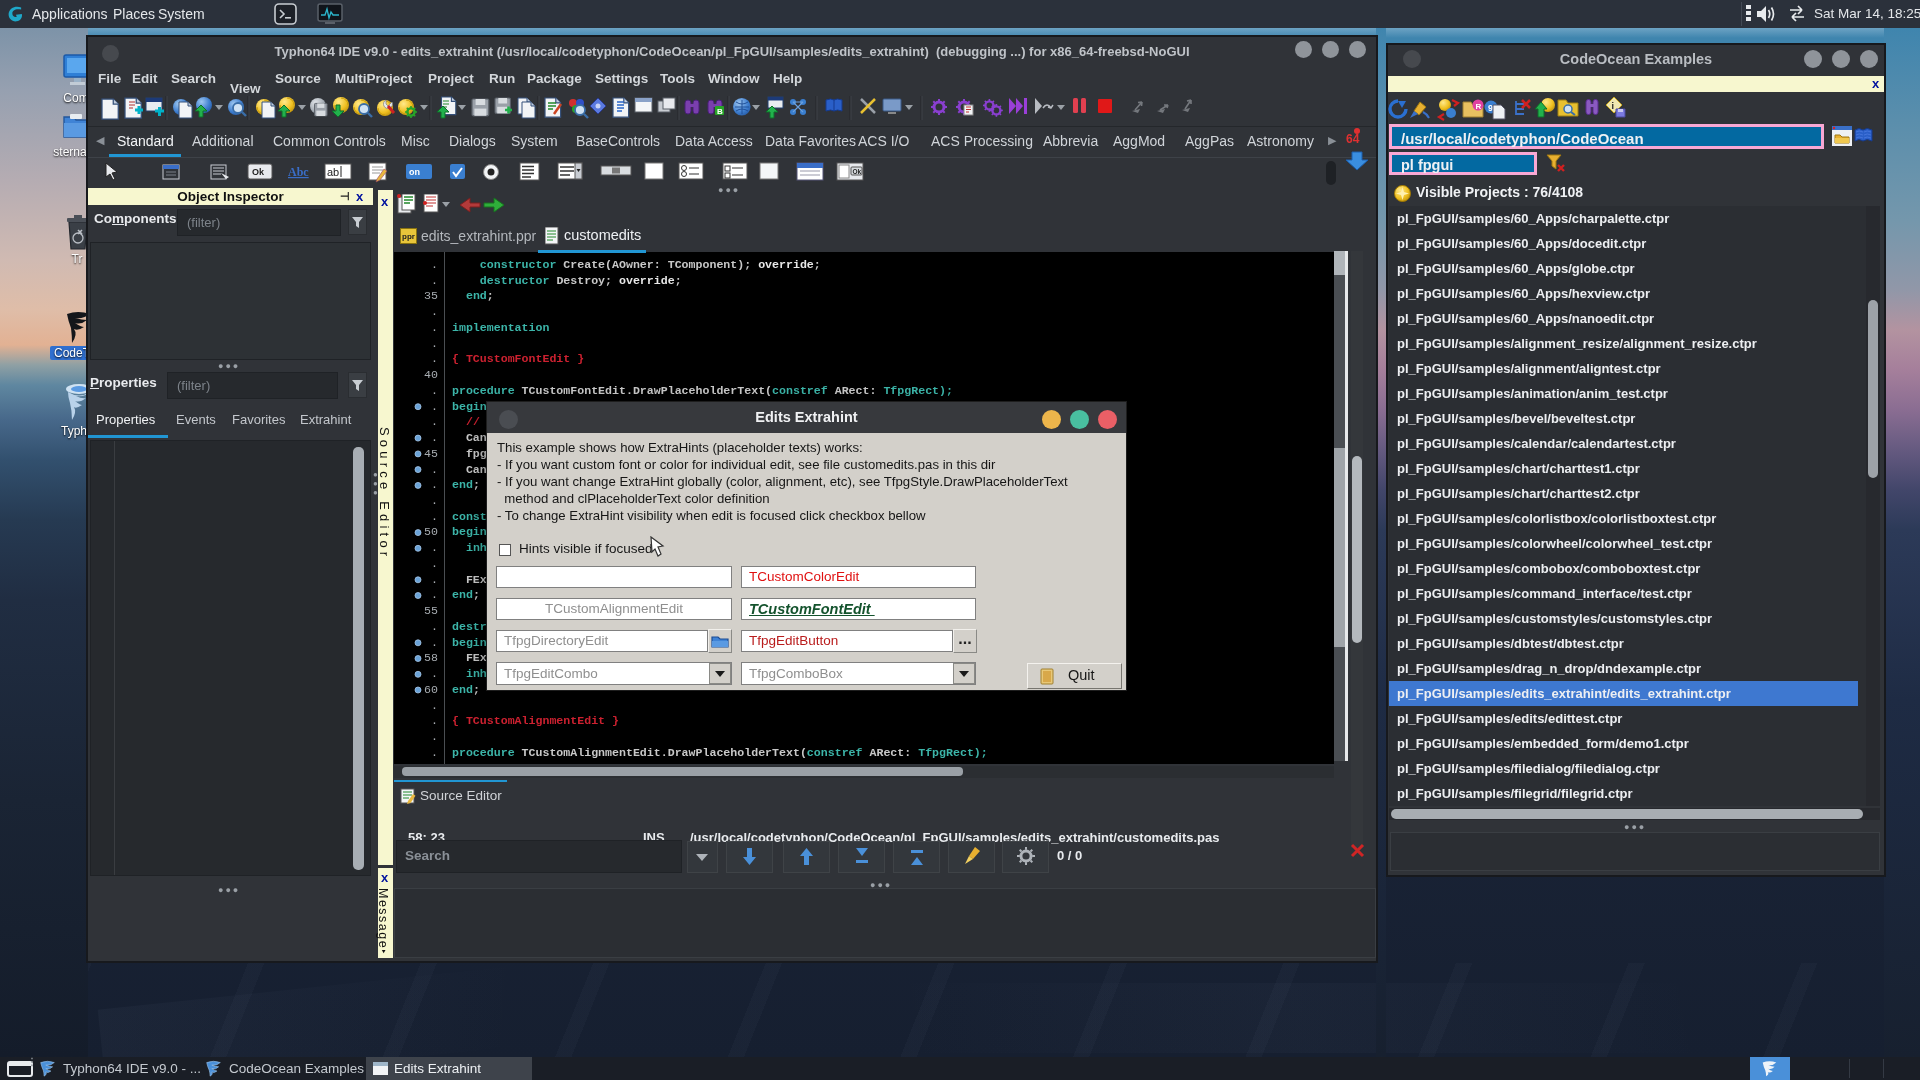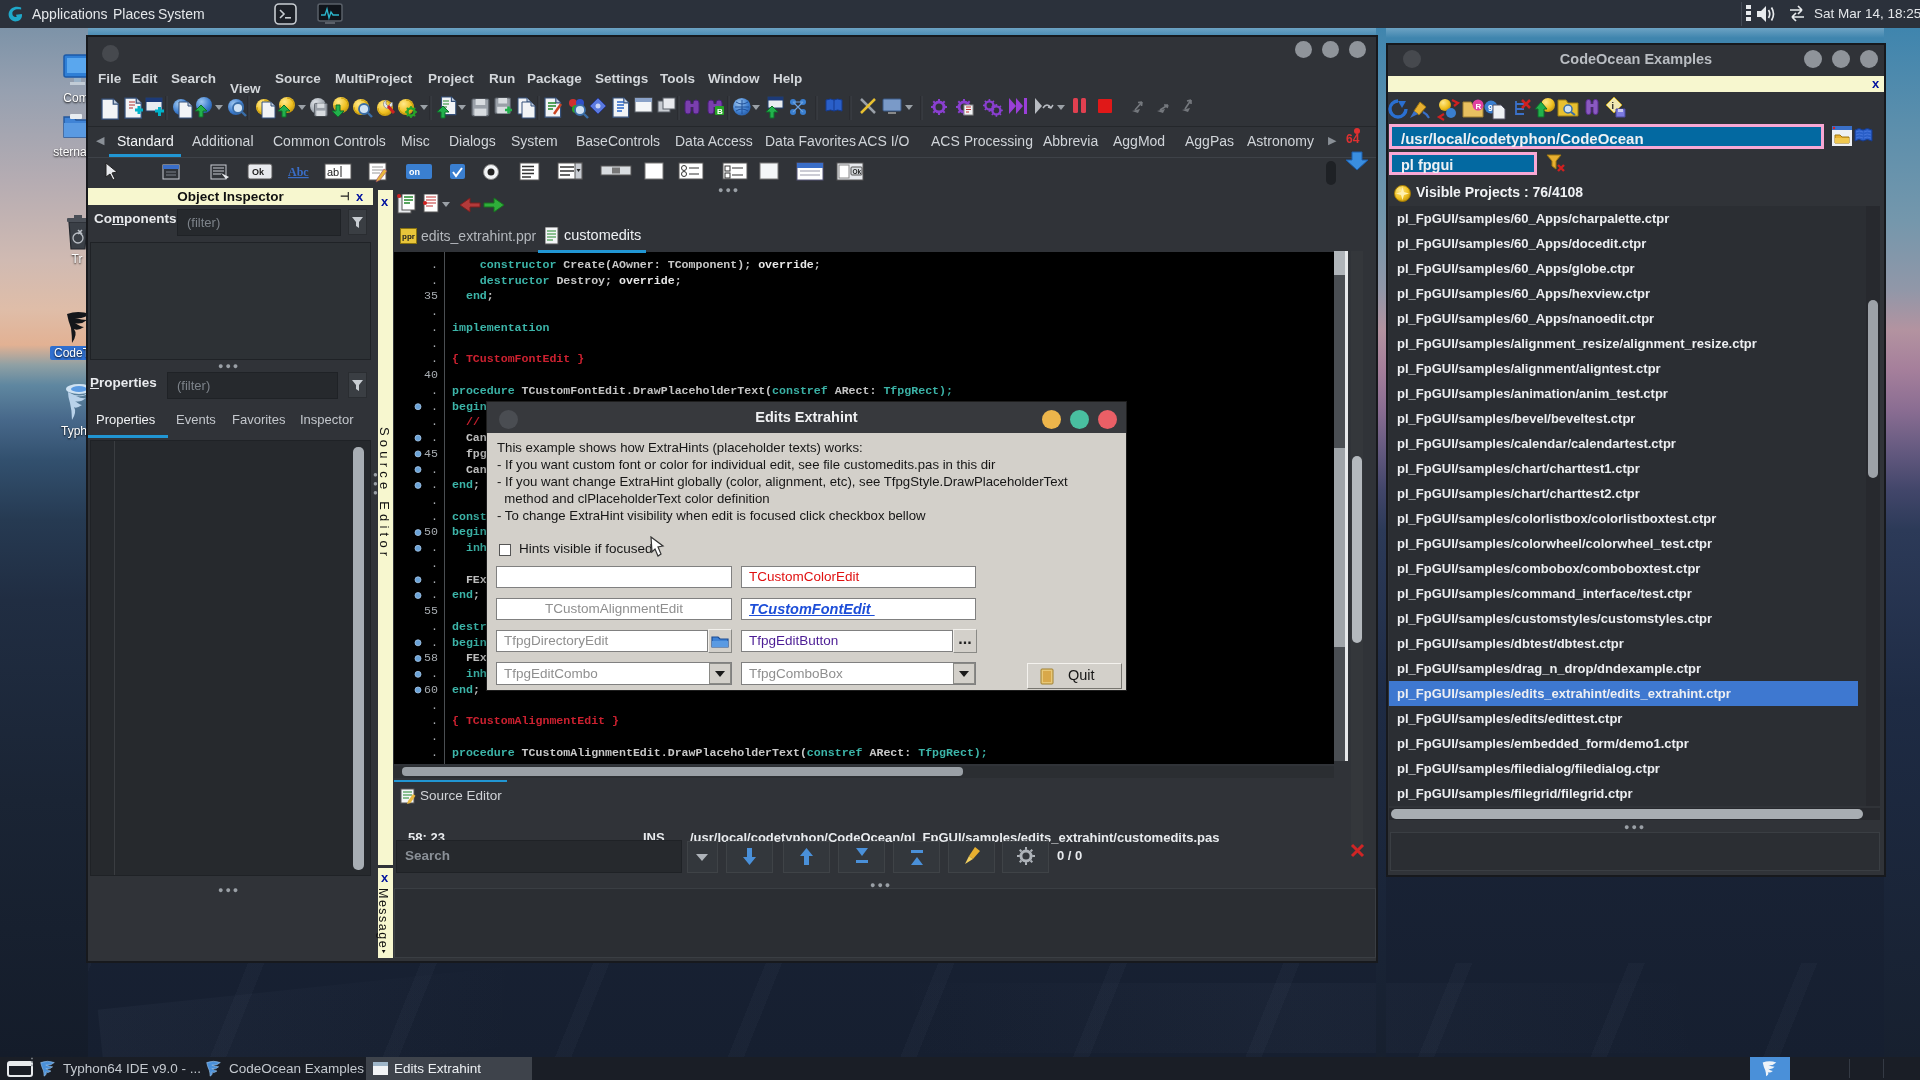--- a/index.html
+++ b/index.html
@@ -82,20 +82,21 @@
       <ellipse cx="15" cy="6" rx="13" ry="5" fill="#cfe2f2"></ellipse>
       <ellipse cx="15" cy="6" rx="8" ry="3" fill="#5a9ae2"></ellipse>
       <path d="M4 9 Q15 16 26 9 Q22 14 12 13 Q18 16 22 15 Q16 20 11 18 Q16 22 18 22 Q12 26 10 24 Q13 29 8 37 Q8 28 6 20 Q4 14 4 9Z" fill="#b9d2ea"></path>
     </svg>
     <div class="dicon" style="left:52px;top:424px;width:44px">Typh</div>
   </div>
 
   <div id="ide">
 
     <div class="circ" style="left:14px;top:8px;width:17px;height:17px;background:#46494e"></div>
+    <div class="abs" style="left:0;top:7px;width:1288px;text-align:center;color:#bfc3c8;font-weight:bold;font-size:13px">Typhon64 IDE v9.0 - edits_extrahint (/usr/local/codetyphon/CodeOcean/pl_FpGUI/samples/edits_extrahint)&nbsp; (debugging ...) for x86_64-freebsd-NoGUI</div>
     <div class="circ" style="left:1207px;top:4px;width:17px;height:17px;background:#8f949a"></div>
     <div class="circ" style="left:1234px;top:4px;width:17px;height:17px;background:#8f949a"></div>
     <div class="circ" style="left:1261px;top:4px;width:17px;height:17px;background:#8f949a"></div>
 
     <div class="abs" id="menubar" style="left:0;top:29px;width:1288px;height:26px;color:#d3d7db;font-weight:bold;font-size:13.5px">
       <span class="abs" style="left:10px;top:5px">File</span>
       <span class="abs" style="left:44px;top:5px">Edit</span>
       <span class="abs" style="left:83px;top:5px">Search</span>
       <span class="abs" style="left:142px;top:15px">View</span>
       <span class="abs" style="left:187px;top:5px">Source</span>
@@ -521,21 +522,21 @@
       <div class="handle" style="left:130px;top:173px">●●●</div>
       <span class="abs" style="left:2px;top:187px;color:#e8eaed;font-weight:bold;font-size:13.5px"><span style="text-decoration:underline">P</span>roperties</span>
       <div class="filt" style="left:79px;top:184px;width:171px;height:27px;line-height:25px;padding-left:9px">(filter)</div>
       <div class="fbtn" style="left:260px;top:184px"><svg width="17" height="24" viewBox="0 0 17 24">
             <path d="M3 7 h11 l-4 5 v6 l-3 -2 v-4 Z" fill="#c8cdd2"></path>
           </svg></div>
       <div class="abs" style="left:0;top:218px;width:286px;height:32px">
         <span class="oitab" style="left:8px;top:6px;color:#f0f2f4">Properties</span>
         <span class="oitab" style="left:88px;top:6px">Events</span>
         <span class="oitab" style="left:144px;top:6px">Favorites</span>
-        <span class="oitab" style="left:212px;top:6px">Inspector</span>
+        <span class="oitab" style="left:212px;top:6px">Extrahint</span>
         <div class="abs" style="left:0;top:29px;width:80px;height:3px;background:#2196d3"></div>
       </div>
       <div class="abs" style="left:2px;top:252px;width:281px;height:436px;background:#26292d;border:1px solid #1f2226">
         <div class="abs" style="left:23px;top:0;width:1px;height:434px;background:#3a3d41"></div>
         <div class="abs" style="left:262px;top:6px;width:11px;height:423px;background:#a8aeb4;border-radius:5px"></div>
       </div>
       <div class="handle" style="left:130px;top:697px">●●●</div>
     </div>
 
     <div class="abs ytitle" style="left:290px;top:153px;width:15px;height:675px">
@@ -856,30 +857,30 @@
     <div class="abs" style="left:12px;top:142px;width:12px;height:12px;background:#fff;border:1px solid #555"></div>
     <span class="abs" style="left:32px;top:139px;color:#161616;font-size:13.5px">Hints visible if focused</span>
     <svg class="abs" style="left:162px;top:134px" width="16" height="24" viewBox="0 0 16 24">
         <path d="M2 1 L3 16 L6 13 L9 20 L12 18 L9 11 L14 10 Z" fill="#fff" stroke="#333" stroke-width="1.2"></path>
       </svg>
 
     <div class="abs" style="left:9px;top:164px;width:236px;height:22px;background:#fff;border:1px solid #808080"></div>
     <div class="abs" style="left:254px;top:164px;width:235px;height:22px;background:#fff;border:1px solid #808080;color:#e01010;font-size:13.5px;line-height:20px;padding-left:7px">TCustomColorEdit</div>
 
     <div class="abs" style="left:9px;top:196px;width:236px;height:22px;background:#fff;border:1px solid #808080;color:#8f8f8f;font-size:13.5px;line-height:20px;text-align:center">TCustomAlignmentEdit</div>
-    <div class="abs" style="left:254px;top:196px;width:235px;height:22px;background:#fff;border:1px solid #808080;color:#1d4ed8;font-size:14.5px;line-height:20px;padding-left:7px;font-weight:bold;font-style:italic;text-decoration:underline">TCustomFontEdit&nbsp;</div>
+    <div class="abs" style="left:254px;top:196px;width:235px;height:22px;background:#fff;border:1px solid #808080;color:#14532d;font-size:14.5px;line-height:20px;padding-left:7px;font-weight:bold;font-style:italic;text-decoration:underline">TCustomFontEdit&nbsp;</div>
 
     <div class="abs" style="left:9px;top:228px;width:212px;height:22px;background:#fff;border:1px solid #808080;color:#8f8f8f;font-size:13.5px;line-height:20px;padding-left:7px">TfpgDirectoryEdit</div>
     <div class="abs" style="left:221px;top:227px;width:24px;height:24px;background:#d3d0ca;border:1px solid #8a8a86;border-top-color:#f2f0ec;border-left-color:#f2f0ec">
       <svg width="22" height="22" viewBox="0 0 22 22">
           <path d="M3 7 L9 7 L11 9 L19 9 L19 17 L3 17 Z" fill="#3f83d6" stroke="#1c4c94" stroke-width="1.2"></path>
           <path d="M3 11 L19 11 L19 17 L3 17 Z" fill="#5a9ae2"></path>
         </svg>
     </div>
-    <div class="abs" style="left:254px;top:228px;width:212px;height:22px;background:#fff;border:1px solid #808080;color:#4c1d95;font-size:13.5px;line-height:20px;padding-left:7px">TfpgEditButton</div>
+    <div class="abs" style="left:254px;top:228px;width:212px;height:22px;background:#fff;border:1px solid #808080;color:#b91c1c;font-size:13.5px;line-height:20px;padding-left:7px">TfpgEditButton</div>
     <div class="abs" style="left:466px;top:227px;width:24px;height:24px;background:#d3d0ca;border:1px solid #8a8a86;border-top-color:#f2f0ec;border-left-color:#f2f0ec;text-align:center;color:#222;font-weight:bold;line-height:18px">...</div>
 
     <div class="abs" style="left:9px;top:260px;width:236px;height:23px;background:#fff;border:1px solid #808080;color:#8f8f8f;font-size:13.5px;line-height:21px;padding-left:7px">TfpgEditCombo</div>
     <div class="abs" style="left:222px;top:261px;width:22px;height:21px;background:#d3d0ca;border:1px solid #8a8a86"><svg width="20" height="19">
           <path d="M5 7 h10 l-5 6 Z" fill="#1a1a1a"></path>
         </svg></div>
     <div class="abs" style="left:254px;top:260px;width:235px;height:23px;background:#fff;border:1px solid #808080;color:#8f8f8f;font-size:13.5px;line-height:21px;padding-left:7px">TfpgComboBox</div>
     <div class="abs" style="left:466px;top:261px;width:22px;height:21px;background:#d3d0ca;border:1px solid #8a8a86"><svg width="20" height="19">
           <path d="M5 7 h10 l-5 6 Z" fill="#1a1a1a"></path>
         </svg></div>

